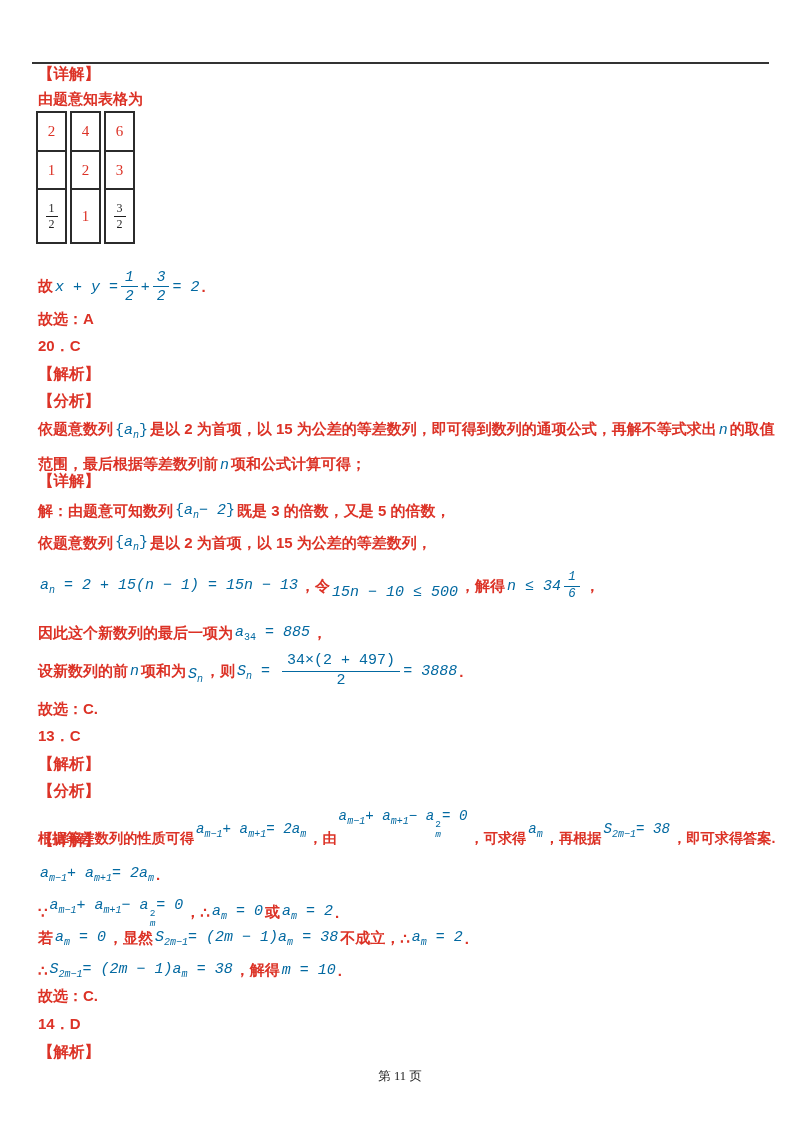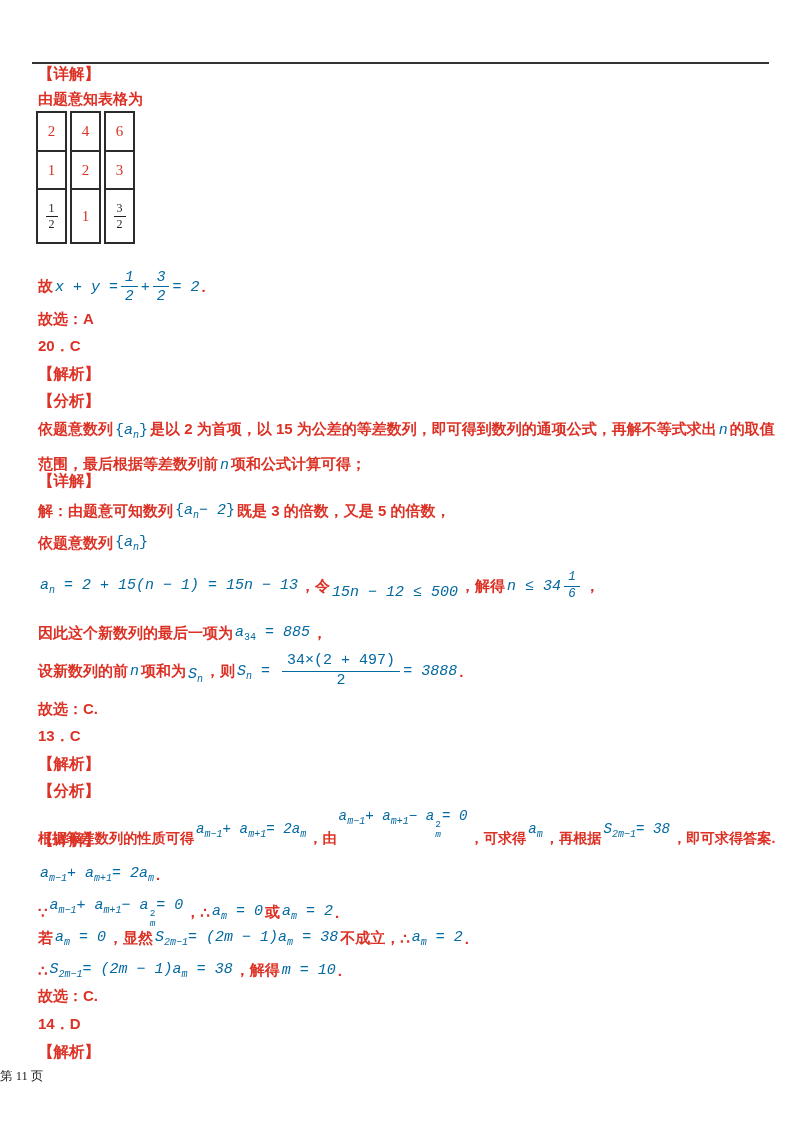--- a/index.html
+++ b/index.html
@@ -25,21 +25,21 @@
   .tight{font-size:14.2px;align-items:flex-end;}
   .gtable{position:absolute;left:36px;top:111px;display:flex;gap:3px;}
   .gcol{border:2px solid #2b2b2b;display:flex;flex-direction:column;background:#fff;}
   .gcell{width:27px;display:flex;align-items:center;justify-content:center;
          font-family:"Liberation Serif",serif;font-size:15px;}
   .gcell.r1{height:37px;border-bottom:2px solid #2b2b2b;}
   .gcell.r2{height:36px;border-bottom:2px solid #2b2b2b;}
   .gcell.r3{height:52px;}
   .gcell .frac .fn,.gcell .frac .fd{font-size:12px;padding:0 3px;}
   .gcell.red{font-weight:400;}
-  .ftr{position:absolute;left:0;top:1068px;width:100%;text-align:left;
+  .ftr{position:absolute;left:0;top:1068px;width:100%;text-align:center;
        font-family:"Liberation Serif",serif;font-size:12.5px;color:#222;display:block;}
 </style>
 </head>
 <body>
 
 <div class="page">
 
   <div class="rule"></div>
 
   <div class="line lbl red" style="top:64px">【详解】</div>
@@ -91,27 +91,28 @@
 
   <div class="line" style="top:494px">
     <span class="red">解：由题意可知数列</span>
       <span class="fx"><span class="up">{</span><i>a</i><sub>n</sub><span>− 2</span><span class="up">}</span></span>
       <span class="red">既是 3 的倍数，又是 5 的倍数，</span>
   </div>
 
   <div class="line" style="top:526px">
     <span class="red">依题意数列</span>
       <span class="fx"><span class="up">{</span><i>a</i><sub>n</sub><span class="up">}</span></span>
+      <span class="red">是以 2 为首项，以 15 为公差的等差数列，</span>
   </div>
 
   <div class="line" style="top:562px">
     <span class="fx"><i>a</i><sub>n</sub><span> = 2 + 15(n − 1) = 15n − 13</span></span>
       <span class="red">，</span>
       <span class="red">令</span>
-      <span class="fx dn6"><span>15n − 12 ≤ 500</span></span>
+      <span class="fx dn6"><span>15n − 10 ≤ 500</span></span>
       <span class="red">，</span>
       <span class="red">解得</span>
       <span class="fx"><span>n ≤ 34</span><span class="frac sm"><span class="fn">1</span><span class="fd">6</span></span></span>
       <span class="red">，</span>
   </div>
 
   <div class="line" style="top:616px">
     <span class="red">因此这个新数列的最后一项为</span>
       <span class="fx"><i>a</i><sub class="up">34</sub><span> = 885</span></span>
       <span class="red">，</span>

